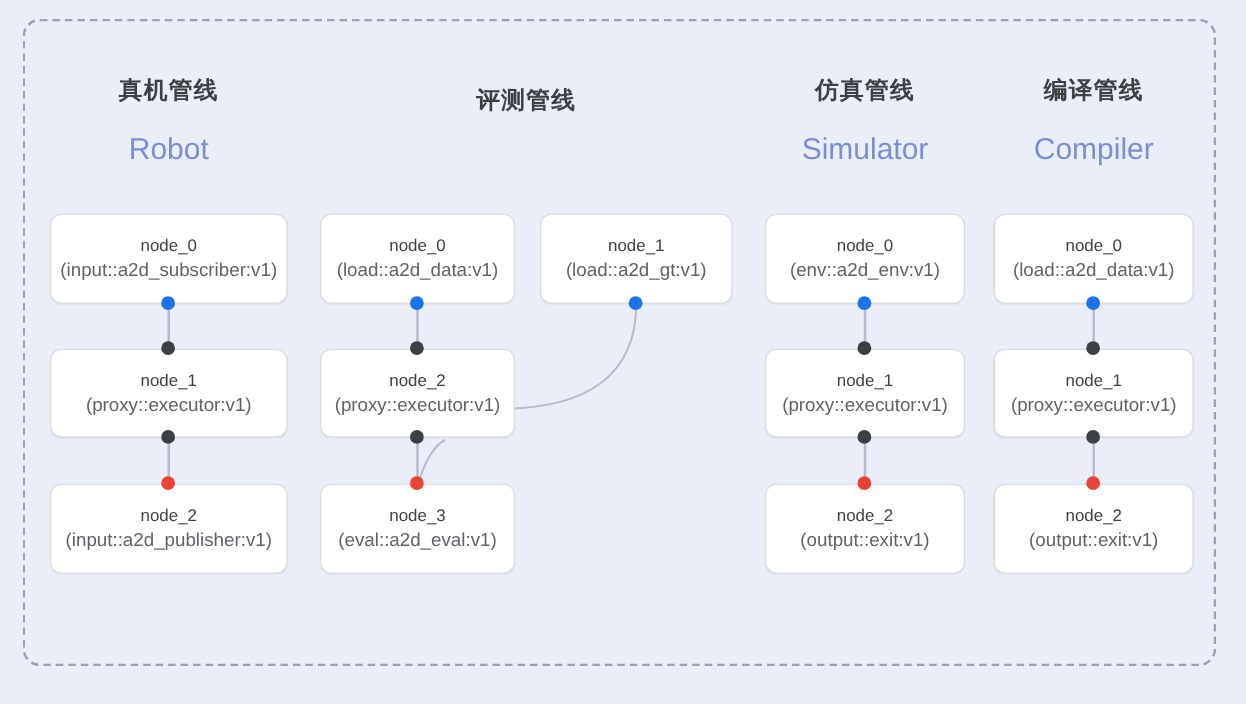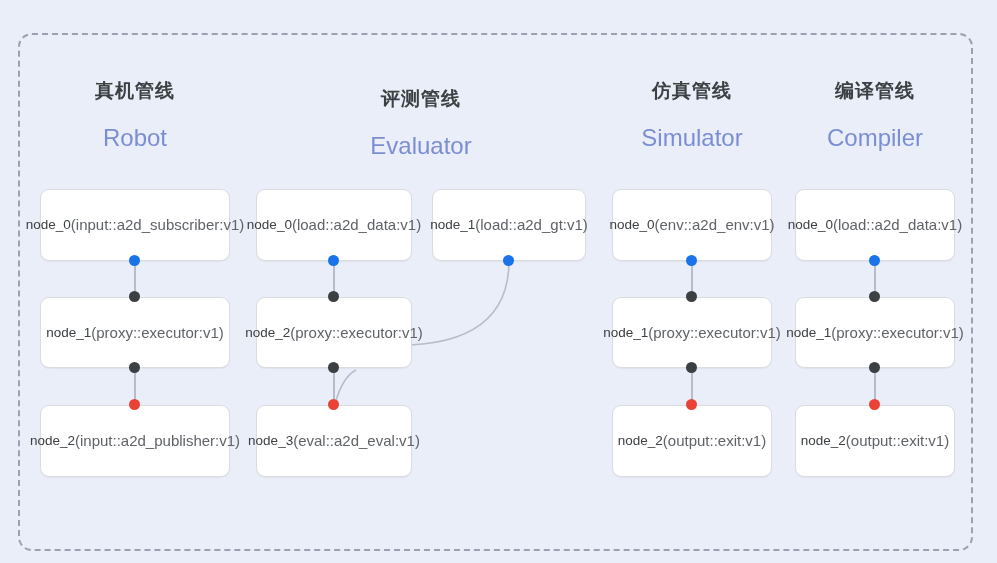--- a/index.html
+++ b/index.html
@@ -11,21 +11,20 @@
     height: 563px;
     background: #e9eef8;
     font-family: "Liberation Sans", "DejaVu Sans", sans-serif;
     overflow: hidden;
   }
   #stage {
     position: relative;
     width: 997px;
     height: 477px;
     background: #e9eef8;
-    margin-top: 18px;
   }
   #panel {
     position: absolute;
     left: 18px;
     top: 15px;
     width: 955px;
     height: 518px;
     box-sizing: border-box;
     border: 2px dashed #9aa2b1;
     border-radius: 14px;
@@ -51,21 +50,21 @@
     white-space: nowrap;
   }
   .node {
     position: absolute;
     box-sizing: border-box;
     background: #ffffff;
     border: 1px solid #dadce0;
     border-radius: 9px;
     box-shadow: 0 1px 1px rgba(60,64,67,0.06);
     display: flex;
-    flex-direction: row;
+    flex-direction: column;
     align-items: center;
     justify-content: center;
     z-index: 2;
   }
   .node-id {
     font-size: 13.5px;
     color: #3c4043;
     line-height: 20px;
   }
   .node-type {
@@ -108,21 +107,20 @@
 
   <div id="panel"></div>
 
   <div class="col-header" style="left:40px; top:60px; width:190px;">
     <div class="col-title">真机管线</div>
     <div class="col-sub">Robot</div>
   </div>
 
   <div class="col-header" style="left:256px; top:68px; width:330px;">
     <div class="col-title">评测管线</div>
-    <div class="col-sub">Evaluator</div>
   </div>
 
   <div class="col-header" style="left:612px; top:60px; width:160px;">
     <div class="col-title">仿真管线</div>
     <div class="col-sub">Simulator</div>
   </div>
 
   <div class="col-header" style="left:795px; top:60px; width:160px;">
     <div class="col-title">编译管线</div>
     <div class="col-sub">Compiler</div>

